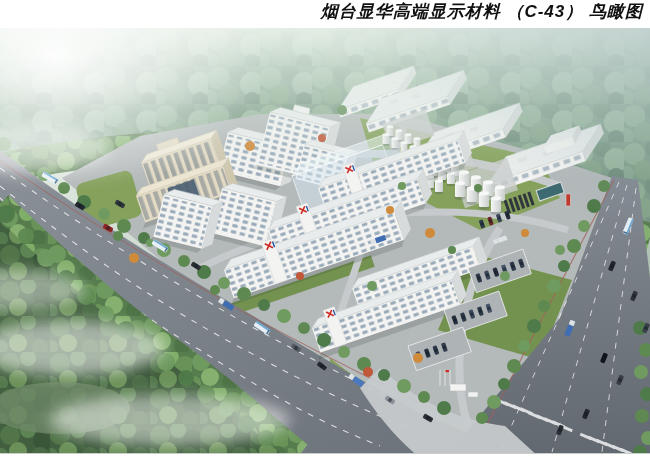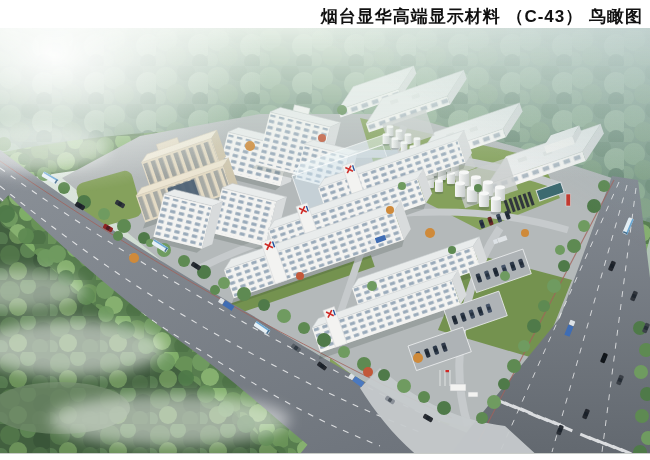--- a/index.html
+++ b/index.html
@@ -1,20 +1,20 @@
 <!DOCTYPE html>
 <html style="--page_bg: #ffffff; --title_color: #111111; --haze: #eef4ee; --forest_far: #7e9c88; --forest_near: #577d4e; --forest_dark: #42603f; --tree_green_1: #5e8a52; --tree_green_2: #4f7a49; --tree_green_3: #6f9b60; --autumn_orange: #cf8a3a; --autumn_red: #c2583a; --road: #7c828a; --road_dark: #686e76; --inner_road: #c6cacc; --pad: #b4b9ba; --lawn: #85a15c; --lawn_dark: #74924f; --lane_white: #ffffff; --median_red: #a2615a; --bldg_white: #f3f3f1; --bldg_side: #d8dbdc; --roof: #e9ecec; --window_glass: #8fa2b4; --beige: #e3dac4; --beige_side: #cfc6ae; --glass_blue: #4d6275; --tank: #f4f5f4; --logo_red: #cf2a26; --logo_blue: #1f4e9c; --pool: #3d6a70; --mist: #ffffff;"><head>
 <meta charset="utf-8">
 <style>
   html,body{margin:0;padding:0;background:#ffffff;}
   .page{position:relative;width:650px;height:460px;background:var(--page_bg,#fff);overflow:hidden;
         font-family:"Liberation Sans", sans-serif;}
   .title-bar{position:absolute;top:0;left:0;width:650px;height:28px;box-sizing:border-box;
-             display:flex;align-items:flex-end;justify-content:flex-end;padding-right:7px;
-             background:var(--page_bg,#fff);}
+             display:flex;align-items:flex-start;justify-content:flex-end;padding-right:7px;
+             background:var(--page_bg,#fff);font-style:italic;}
   .title-text{font-size:17px;font-weight:bold;letter-spacing:1px;color:var(--title_color,#111);
               white-space:nowrap;}
   .render-wrap{position:absolute;top:28px;left:0;width:650px;height:425px;
                border-bottom:1px solid #c9cdc9;overflow:hidden;}
   svg{display:block;}
 </style>
 </head>
 <body>
 
 <div class="page">

